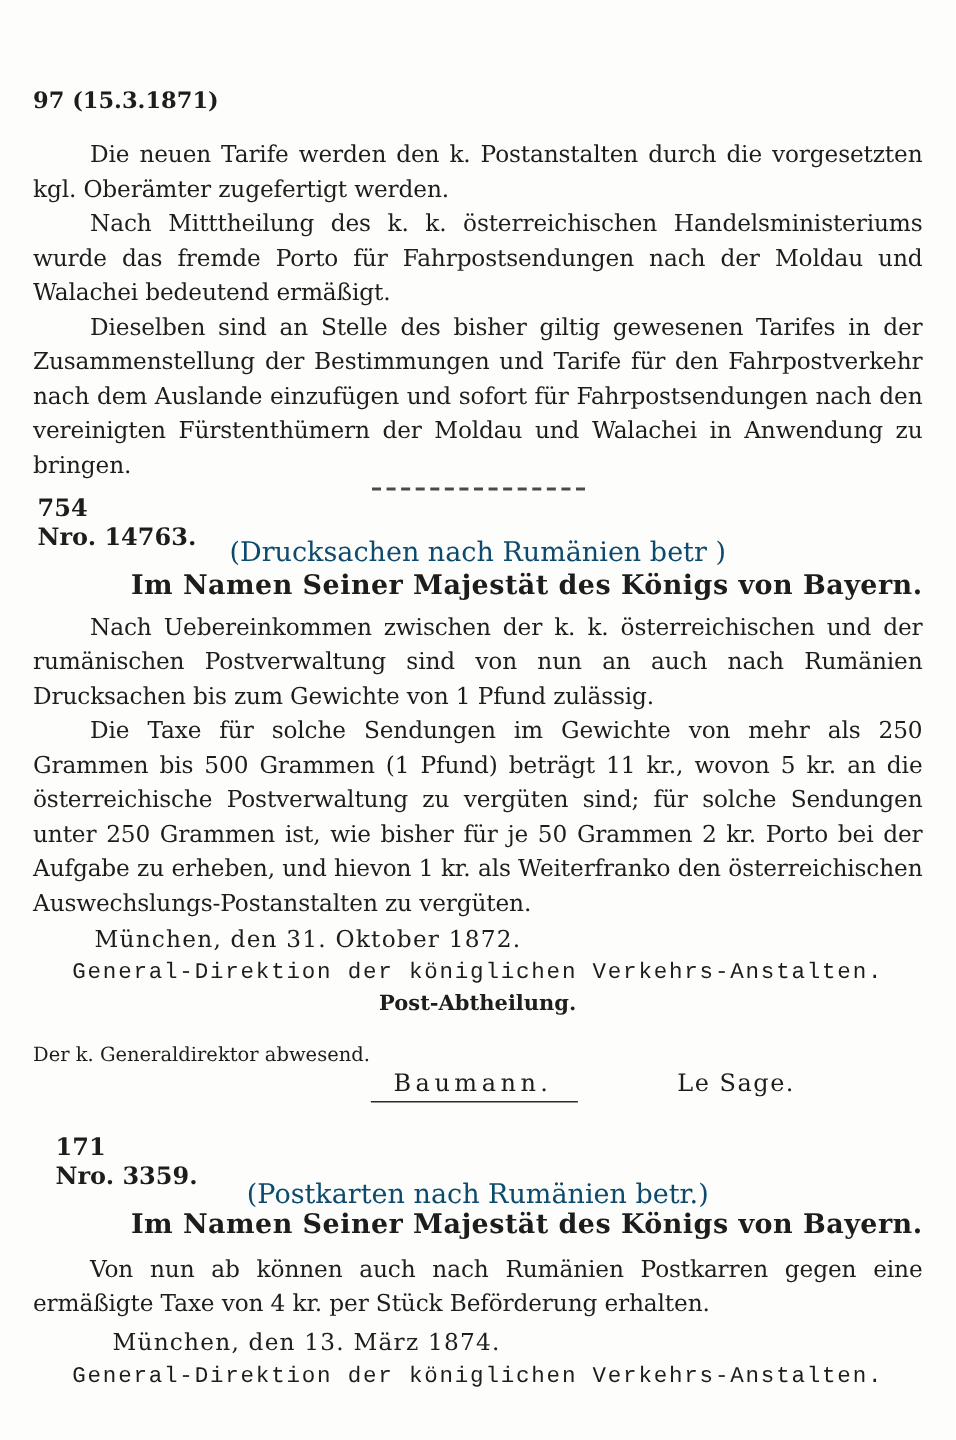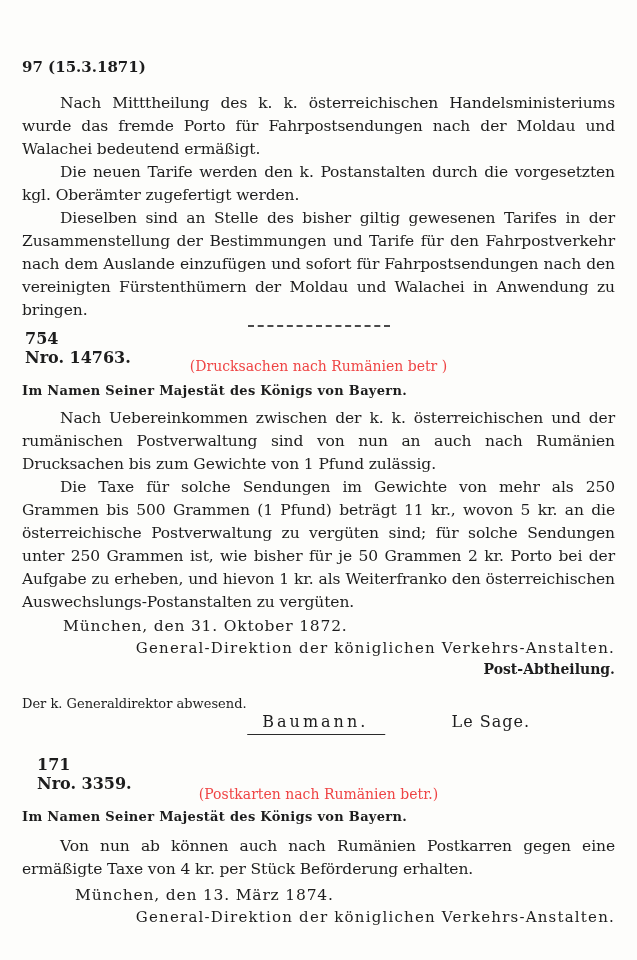--- a/index.html
+++ b/index.html
@@ -18,54 +18,54 @@
   .divider {
     width:142px; height:0; margin:3px auto 0 auto;
     border-top:2px dashed #4a4a4a;
   }
   .refnum { font-weight:bold; font-size:16px; line-height:18px; margin-top:3px; }
   .refnum-1 { margin-left:3px; }
   .refnum-2 { margin-left:15px; margin-top:14px; }
   .nro-row { position:relative; height:30px; }
   .nro { position:absolute; left:3px; top:0; font-weight:bold; font-size:16px; }
   .nro-2 { left:15px; }
-  .subject { position:absolute; left:0; right:0; text-align:center; font-size:14px; color:#ef4444; }
+  .subject { position:absolute; left:0; right:0; text-align:center; font-size:18px; color:#0c4a6e; }
   .subject-1 { top:10px; }
   .subject-2 { top:12px; }
   .royal-heading {
-    margin:3px 0 0 0; text-align:left; font-weight:bold;
-    font-size:13px; line-height:20px; letter-spacing:0.3px;
+    margin:3px 0 0 0; text-align:right; font-weight:bold;
+    font-size:18px; line-height:20px; letter-spacing:0.3px;
   }
   .decree-paras { margin-top:6px; }
   .decree-paras-2 { margin-top:8px; }
   .decree-paras-2 p.body:first-child { margin-bottom:4px; }
   .dateline { margin:2px 0 0 41px; font-size:15.5px; line-height:21px; letter-spacing:0.8px; }
   .dateline-2 { margin-left:53px; }
-  .org-line { margin-top:2px; text-align:right; font-size:15px; line-height:19px; letter-spacing:1.2px; }
-  .dept-line { margin-top:3px; text-align:right; font-weight:bold; font-size:14px; line-height:17px; }
+  .org-line { margin-top:2px; text-align:center; font-size:15px; line-height:19px; letter-spacing:1.2px;font-family:Liberation Mono, monospace; }
+  .dept-line { margin-top:3px; text-align:center; font-weight:bold; font-size:14px; line-height:17px; }
   .absence { margin-top:18px; font-size:13px; line-height:16px; }
   .sig-row { position:relative; }
   .sig-row-1 { height:30px; }
   .sig-name { position:absolute; left:50%; transform:translateX(-53%); font-size:16px; letter-spacing:3px; white-space:nowrap; }
   .sig-row-1 .sig-name { top:0; }
   .sig-rule { position:absolute; left:50%; transform:translateX(-52%); top:22px; width:138px; border-top:1.5px solid #2a2a2a; height:0; }
   .countersig { position:absolute; font-size:16px; letter-spacing:1px; white-space:nowrap; }
   .countersig-1 { right:85px; top:0; }
 </style>
 </head>
 <body>
 
 <div class="page">
   <div class="content">
 
     <div class="page-header">97 (15.3.1871)</div>
 
     <div class="intro">
+      <p class="body">Die neuen Tarife werden den k. Postanstalten durch die vorgesetzten kgl. Oberämter zugefertigt werden.</p>
       <p class="body">Nach Mitttheilung des k. k. österreichischen Handelsministeriums wurde das fremde Porto für Fahrpostsendungen nach der Moldau und Walachei bedeutend ermäßigt.</p>
-      <p class="body">Die neuen Tarife werden den k. Postanstalten durch die vorgesetzten kgl. Oberämter zugefertigt werden.</p>
       <p class="body">Dieselben sind an Stelle des bisher giltig gewesenen Tarifes in der Zusammenstellung der Bestimmungen und Tarife für den Fahrpostverkehr nach dem Auslande einzufügen und sofort für Fahrpostsendungen nach den vereinigten Fürstenthümern der Moldau und Walachei in Anwendung zu bringen.</p>
     </div>
 
     <div class="divider"></div>
 
     <div>
       <div class="refnum refnum-1">754</div>
       <div class="nro-row">
         <span class="nro">Nro. 14763.</span>
         <span class="subject subject-1">(Drucksachen nach Rumänien betr )</span>

